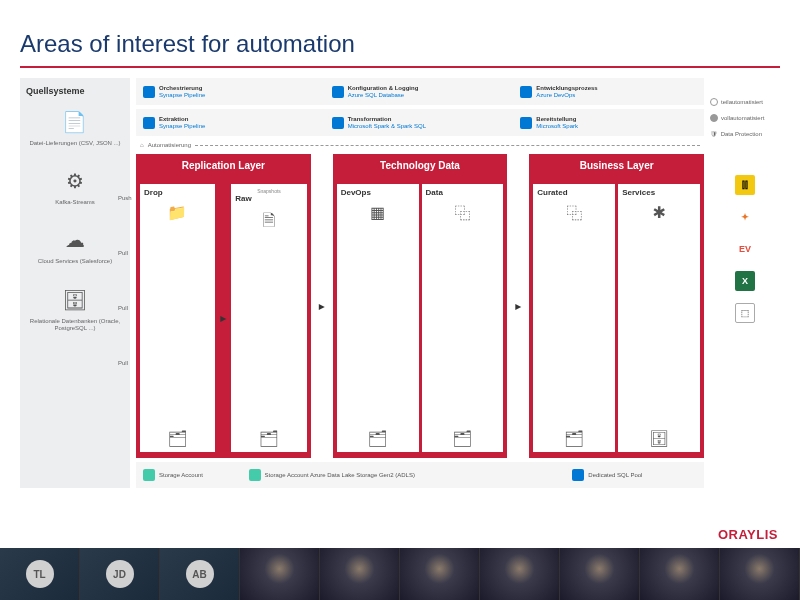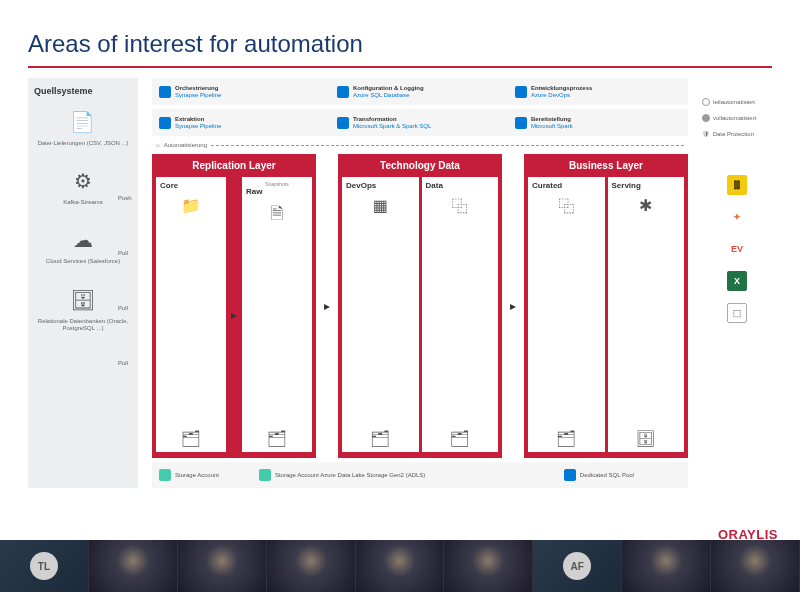--- a/index.html
+++ b/index.html
@@ -1,51 +1,51 @@
 <!DOCTYPE html>
 <html><head>
 <meta charset="utf-8">
 <style>
 *{margin:0;padding:0;box-sizing:border-box;font-family:Arial,sans-serif}
 body{width:800px;height:600px;background:#fff;position:relative;overflow:hidden}
-.slide{width:800px;height:548px;padding:30px 28px 10px;background:#fff}
+.slide{width:800px;height:548px;padding:30px 20px 10px;background:#fff}
 .title{color:#1a3a6e;font-size:24px;font-weight:400;margin-bottom:8px}
 .hr{height:2px;background:#c41e3a;margin-bottom:10px}
-.diagram{display:flex;gap:14px;height:410px}
+.diagram{display:flex;gap:6px;height:410px}
 .left{width:110px;background:#eceef0;padding:8px 6px;font-size:7px;color:#666}
 .left-title{font-size:9px;font-weight:bold;color:#333;margin-bottom:12px}
 .src{text-align:center;margin-bottom:20px}
 .src-icon{height:28px;display:flex;align-items:center;justify-content:center;font-size:20px;color:#555;margin-bottom:4px}
 .src-label{font-size:6px;line-height:1.2}
 .mid{flex:1;display:flex;flex-direction:column;gap:4px}
 .toprow{display:flex;gap:6px;padding:4px;background:#f5f5f5}
 .topbox{flex:1;display:flex;align-items:center;gap:4px;padding:3px;font-size:6px;color:#0078d4}
 .topbox .ic{width:12px;height:12px;background:#0078d4;border-radius:2px}
 .topbox .tx{line-height:1.1}
 .topbox .tx b{display:block;color:#333}
 .auto-bar{font-size:6px;color:#666;padding:2px 4px;display:flex;align-items:center;gap:4px}
 .auto-bar .dash{flex:1;border-top:1px dashed #999}
 .layers{display:flex;gap:6px;flex:1}
 .layer{flex:1;background:#c41e3a;padding:6px 4px;display:flex;flex-direction:column}
-.layer-title{color:#fff;font-size:10px;font-weight:bold;text-align:center;margin-bottom:6px}
+.layer-title{color:#fff;font-size:10px;font-weight:bold;text-align:center;margin-bottom:13px}
 .layer-body{flex:1;display:flex;gap:3px}
 .zone{flex:1;background:#fff;padding:4px;display:flex;flex-direction:column;position:relative}
 .zone-title{font-size:8px;font-weight:bold;color:#333;margin-bottom:6px}
 .zone-icons{flex:1;display:flex;flex-direction:column;justify-content:space-between;align-items:center;color:#555;font-size:16px}
 .arrow{width:10px;display:flex;align-items:center;justify-content:center;color:#333;font-size:12px}
 .bottomrow{display:flex;gap:6px;padding:4px;background:#f5f5f5}
 .botbox{flex:1;display:flex;align-items:center;gap:4px;padding:3px;font-size:6px;color:#555}
 .botbox .ic{width:12px;height:12px;background:#4ca;border-radius:2px}
 .right{width:70px;display:flex;flex-direction:column;gap:8px;padding-top:20px;font-size:6px;color:#666}
 .legend-item{display:flex;align-items:center;gap:3px}
 .legend-item .dot{width:8px;height:8px;border:1px solid #999;border-radius:50%}
 .tool{width:20px;height:20px;margin:2px auto;display:flex;align-items:center;justify-content:center;font-size:9px;font-weight:bold;border-radius:2px}
 .brand{position:absolute;bottom:58px;right:22px;color:#c41e3a;font-size:13px;font-weight:bold;letter-spacing:0.5px}
 .pull{position:absolute;font-size:6px;color:#666}
-.videobar{position:absolute;bottom:8px;left:0;width:800px;height:52px;background:#737373;display:flex}
+.videobar{position:absolute;bottom:0;left:0;width:800px;height:52px;background:#737373;display:flex}
 .vtile{flex:1;border-right:1px solid #333;display:flex;align-items:center;justify-content:center;position:relative;background:linear-gradient(135deg,#2a3a4a,#1a2a3a)}
 .avatar{width:28px;height:28px;border-radius:50%;background:#d0d0d0;color:#555;font-size:10px;display:flex;align-items:center;justify-content:center;font-weight:bold}
 .vface{width:100%;height:100%;background:radial-gradient(circle at 50% 40%,#8a7a6a 0%,#3a3a4a 30%,#1a1a2a 100%)}
 </style>
 </head>
 <body>
 
 <div class="slide">
   <div class="title">Areas of interest for automation</div>
   <div class="hr"></div>
@@ -111,21 +111,21 @@
         <span>⌂</span>
         <span>Automatisierung</span>
         <div class="dash"></div>
       </div>
 
       <div class="layers">
         <div class="layer">
           <div class="layer-title">Replication Layer</div>
           <div class="layer-body">
             <div class="zone">
-              <div class="zone-title">Core</div>
+              <div class="zone-title">Drop</div>
               <div class="zone-icons">
                   <span>📁</span>
                   <span>🗂</span>
                 </div>
             </div>
             <div class="arrow">▸</div>
             <div class="zone">
               <div style="font-size:5px;text-align:center;color:#888">Snapshots</div>
               <div class="zone-title">Raw</div>
               <div class="zone-icons">
@@ -160,21 +160,21 @@
           <div class="layer-title">Business Layer</div>
           <div class="layer-body">
             <div class="zone">
               <div class="zone-title">Curated</div>
               <div class="zone-icons">
                   <span>⿻</span>
                   <span>🗂</span>
                 </div>
             </div>
             <div class="zone">
-              <div class="zone-title">Serving</div>
+              <div class="zone-title">Services</div>
               <div class="zone-icons">
                   <span>✱</span>
                   <span>🗄</span>
                 </div>
             </div>
           </div>
         </div>
       </div>
 
       <div class="bottomrow">
@@ -220,36 +220,39 @@
   </div>
 </div>
 
 <div class="brand">ORAYLIS</div>
 
 <div class="videobar">
   <div class="vtile">
       <div class="avatar">TL</div>
     </div>
   <div class="vtile">
-      <div class="vface"></div>
-    </div>
-  <div class="vtile">
-      <div class="vface"></div>
-    </div>
-  <div class="vtile">
-      <div class="vface"></div>
-    </div>
-  <div class="vtile">
-      <div class="vface"></div>
-    </div>
-  <div class="vtile">
-      <div class="vface"></div>
-    </div>
-  <div class="vtile">
-      <div class="avatar">AF</div>
+      <div class="avatar">JD</div>
+    </div>
+  <div class="vtile">
+      <div class="avatar">AB</div>
+    </div>
+  <div class="vtile">
+      <div class="vface"></div>
+    </div>
+  <div class="vtile">
+      <div class="vface"></div>
+    </div>
+  <div class="vtile">
+      <div class="vface"></div>
+    </div>
+  <div class="vtile">
+      <div class="vface"></div>
+    </div>
+  <div class="vtile">
+      <div class="vface"></div>
     </div>
   <div class="vtile">
       <div class="vface"></div>
     </div>
   <div class="vtile">
       <div class="vface"></div>
     </div>
 </div>
 
 </body></html>

